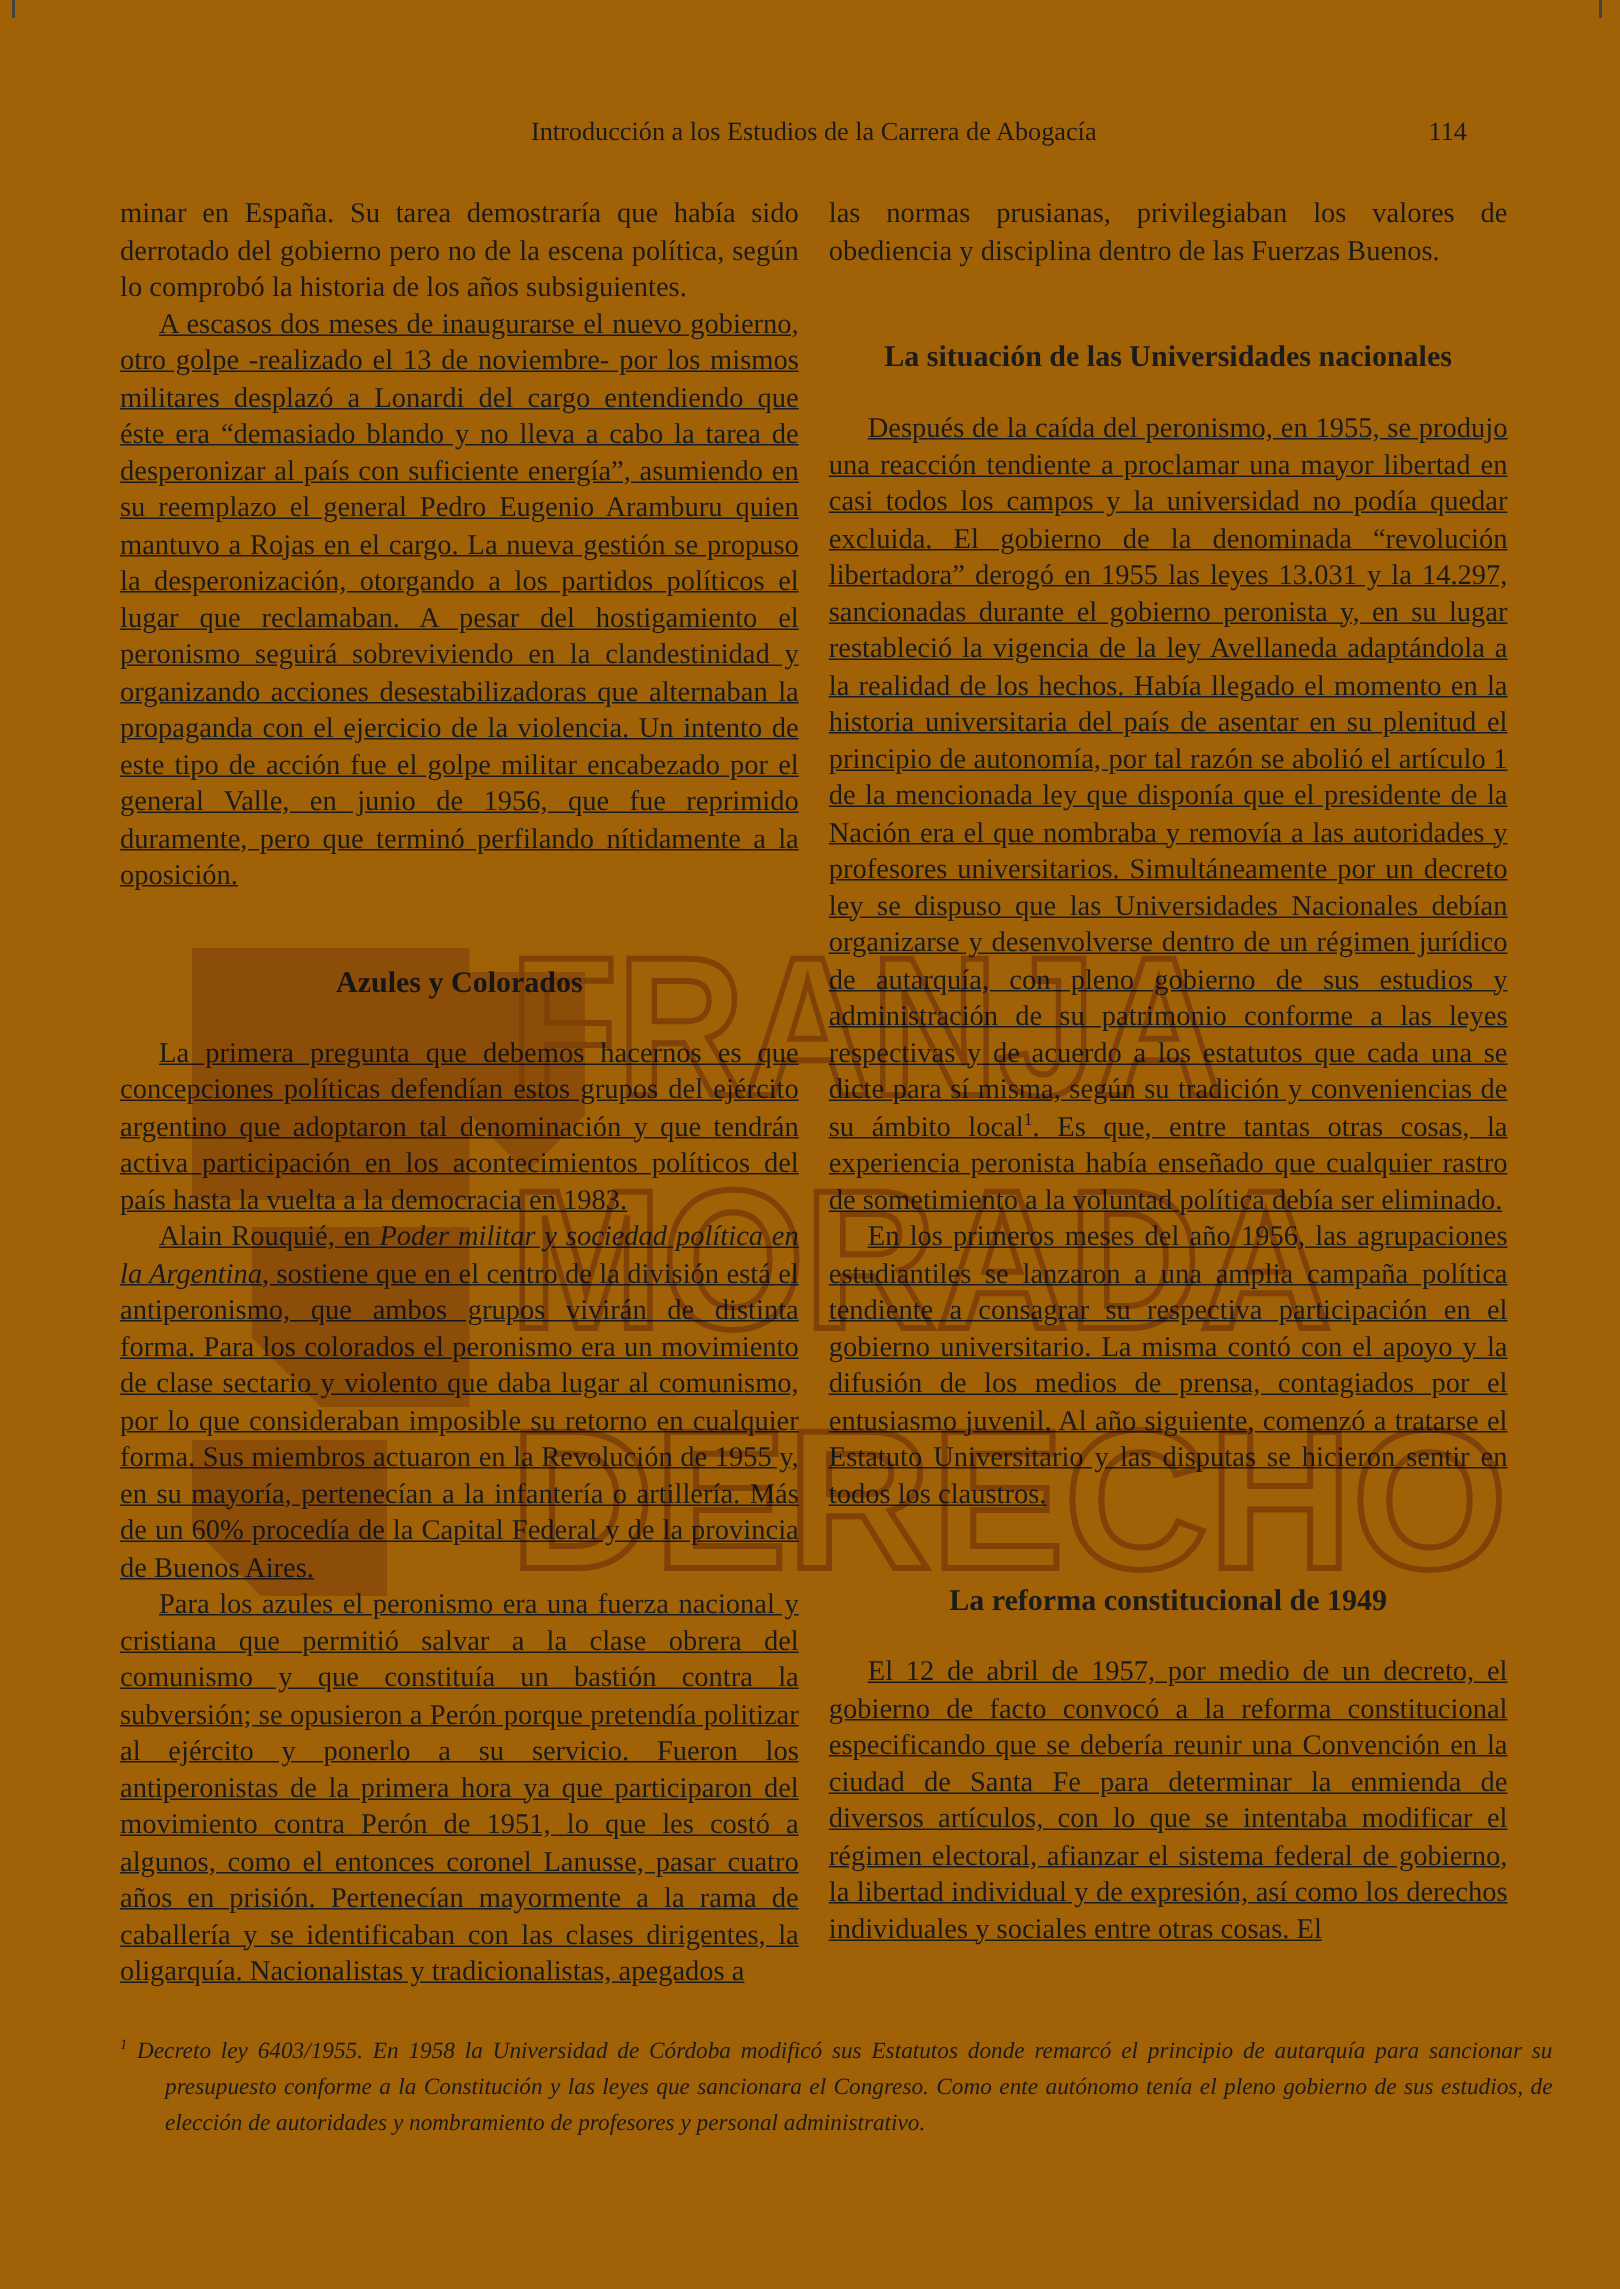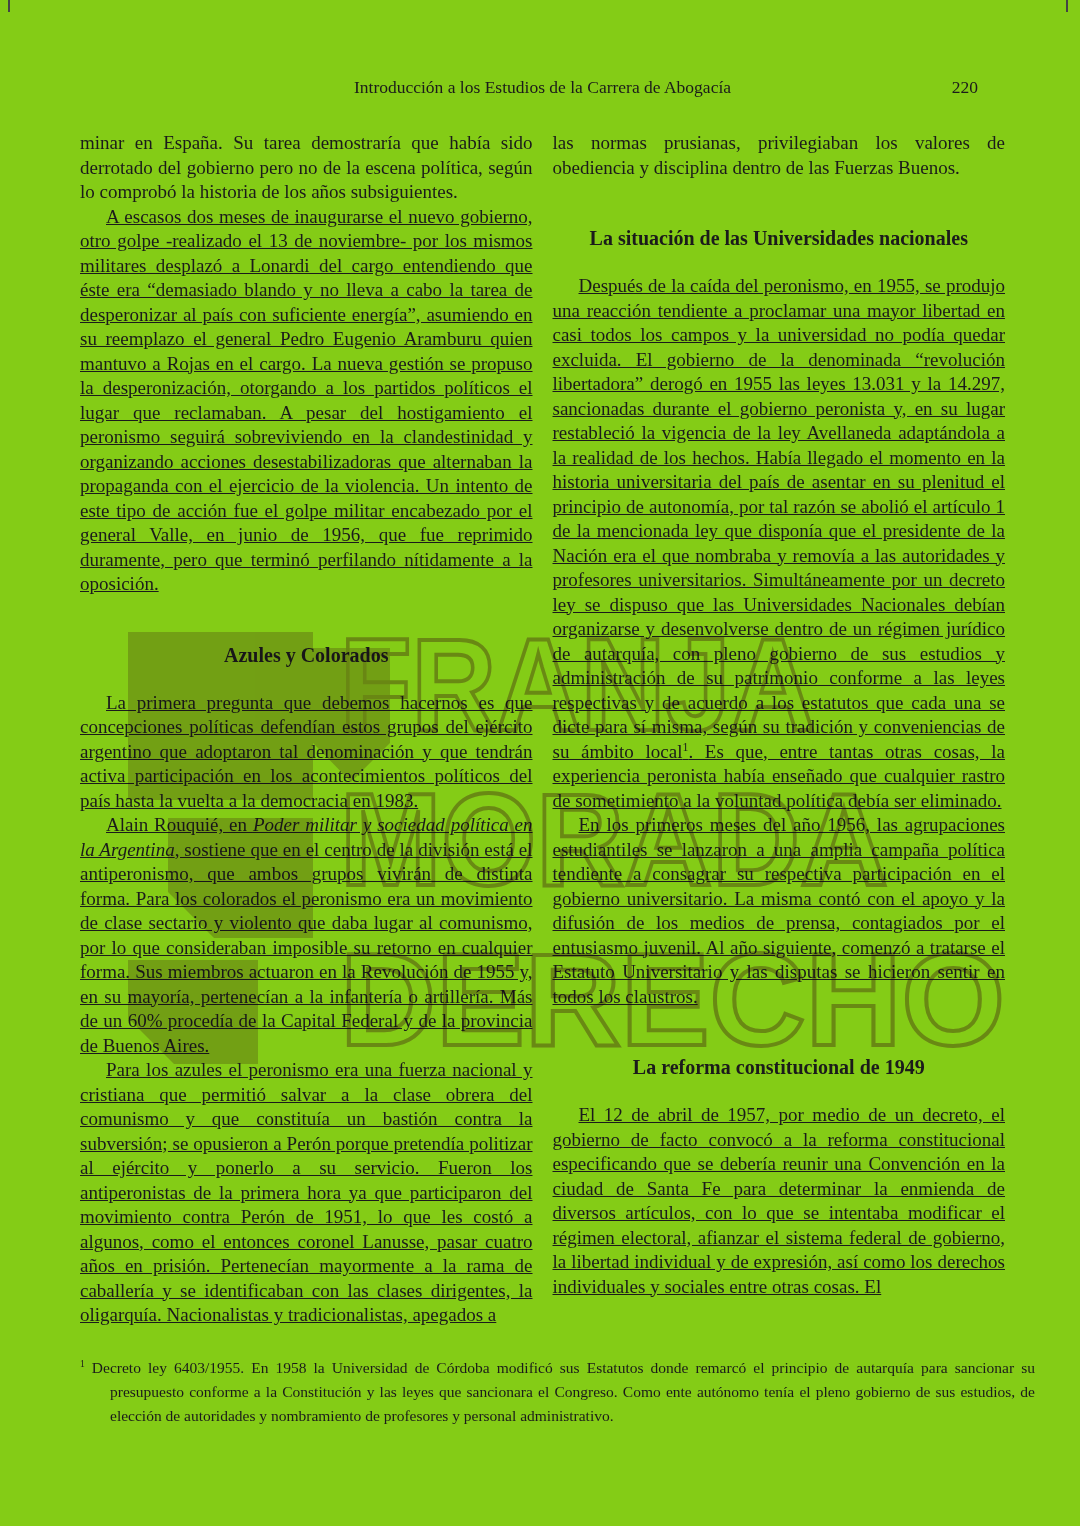--- a/index.html
+++ b/index.html
@@ -1,56 +1,56 @@
 <!DOCTYPE html>
 <html><head>
 <meta charset="utf-8">
 <style>
   html,body{margin:0;padding:0;background:#ffffff;}
   .page{
-    position:relative;width:1080px;height:1526px;background:#84cc16;overflow:hidden;
+    position:relative;width:1080px;height:1526px;background:#a16207;overflow:hidden;
     font-family:"Liberation Serif","DejaVu Serif",serif;color:#1b1b1b;
   }
   .corner-mark{position:absolute;top:0;width:2px;height:12px;background:#444;}
   .header{
     position:absolute;top:76px;left:85px;width:915px;
     display:flex;justify-content:center;font-size:17.5px;line-height:22px;
   }
   .page-number{position:absolute;right:22px;top:0;}
   .columns{position:absolute;top:131px;left:80px;width:925px;display:flex;gap:20px;}
   .column{flex:1;min-width:0;}
   .para{margin:0;font-size:19px;line-height:24.5px;text-align:justify;}
   .para.indent{text-indent:26px;text-decoration:underline;}
   .section-heading{font-size:20px;line-height:24px;font-weight:bold;margin:46px 0 24px 0;text-align:center;}
   sup{font-size:62%;line-height:0;vertical-align:super;}
   .footnote{
     position:absolute;left:80px;top:1356px;width:925px;
     font-size:15.5px;line-height:24px;text-align:justify;
-    padding-left:30px;text-indent:-30px;
+    padding-left:30px;text-indent:-30px;font-style:italic;
   }
   .watermark{
     position:absolute;left:108px;top:608px;width:915px;height:465px;
     mix-blend-mode:multiply;pointer-events:none;
   }
   .watermark text{
     font-family:"Liberation Sans","DejaVu Sans",sans-serif;font-weight:700;
     fill:none;stroke-width:4px;
   }
 </style>
 </head>
 <body>
 
 <div class="page">
 
   <div class="corner-mark" style="left:8px;"></div>
   <div class="corner-mark" style="left:1066px;"></div>
 
   <div class="header">
     <span>Introducción a los Estudios de la Carrera de Abogacía</span>
-    <span class="page-number">220</span>
+    <span class="page-number">114</span>
   </div>
 
   <div class="columns">
     <div class="column">
         <p class="para"><span>minar en España. Su tarea demostraría que había sido derrotado del gobierno pero no de la escena política, según lo comprobó la historia de los años subsiguientes.</span></p>
         <p class="para indent"><span>A escasos dos meses de inaugurarse el nuevo gobierno, otro golpe -realizado el 13 de noviembre- por los mismos militares desplazó a Lonardi del cargo entendiendo que éste era “demasiado blando y no lleva a cabo la tarea de desperonizar al país con suficiente energía”, asumiendo en su reemplazo el general Pedro Eugenio Aramburu quien mantuvo a Rojas en el cargo. La nueva gestión se propuso la desperonización, otorgando a los partidos políticos el lugar que reclamaban. A pesar del hostigamiento el peronismo seguirá sobreviviendo en la clandestinidad y organizando acciones desestabilizadoras que alternaban la propaganda con el ejercicio de la violencia. Un intento de este tipo de acción fue el golpe militar encabezado por el general Valle, en junio de 1956, que fue reprimido duramente, pero que terminó perfilando nítidamente a la oposición.</span></p>
         <h2 class="section-heading">Azules y Colorados</h2>
         <p class="para indent"><span>La primera pregunta que debemos hacernos es que concepciones políticas defendían estos grupos del ejército argentino que adoptaron tal denominación y que tendrán activa participación en los acontecimientos políticos del país hasta la vuelta a la democracia en 1983.</span></p>
         <p class="para indent"><span>Alain Rouquié, en </span><i>Poder militar y sociedad política en la Argentina</i><span>, sostiene que en el centro de la división está el antiperonismo, que ambos grupos vivirán de distinta forma. Para los colorados el peronismo era un movimiento de clase sectario y violento que daba lugar al comunismo, por lo que consideraban imposible su retorno en cualquier forma. Sus miembros actuaron en la Revolución de 1955 y, en su mayoría, pertenecían a la infantería o artillería. Más de un 60% procedía de la Capital Federal y de la provincia de Buenos Aires.</span></p>
         <p class="para indent"><span>Para los azules el peronismo era una fuerza nacional y cristiana que permitió salvar a la clase obrera del comunismo y que constituía un bastión contra la subversión; se opusieron a Perón porque pretendía politizar al ejército y ponerlo a su servicio. Fueron los antiperonistas de la primera hora ya que participaron del movimiento contra Perón de 1951, lo que les costó a algunos, como el entonces coronel Lanusse, pasar cuatro años en prisión. Pertenecían mayormente a la rama de caballería y se identificaban con las clases dirigentes, la oligarquía. Nacionalistas y tradicionalistas, apegados a</span></p>

